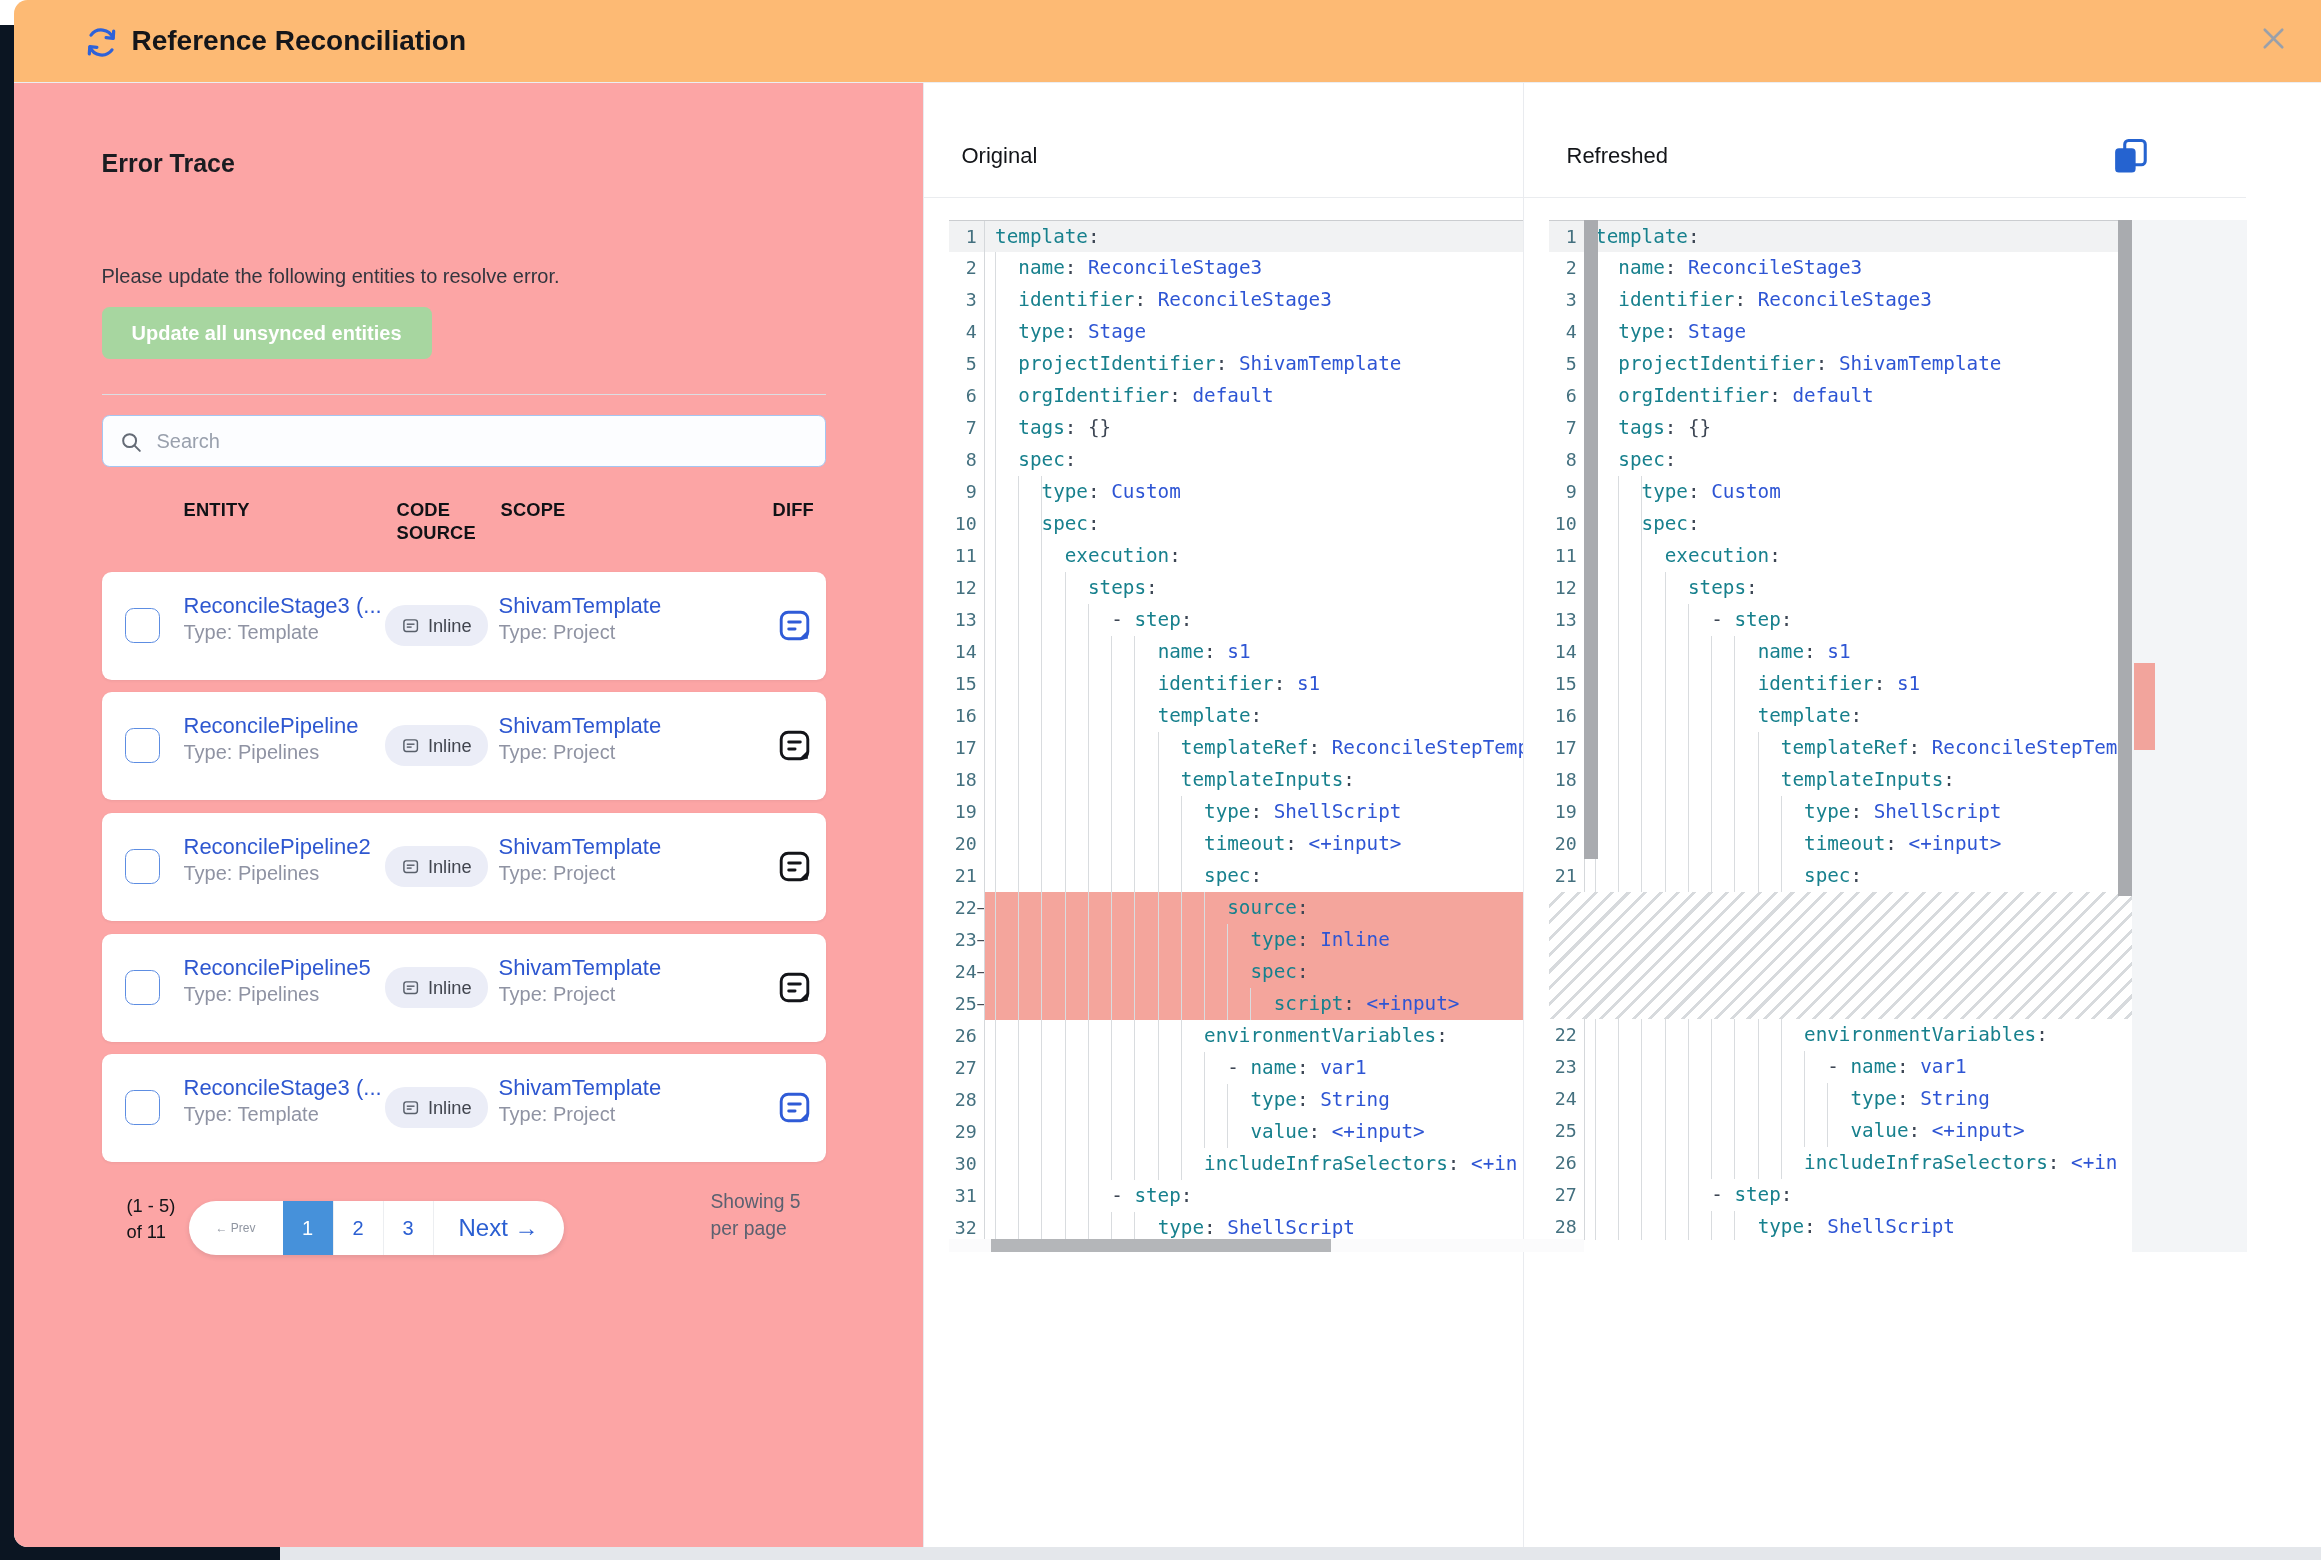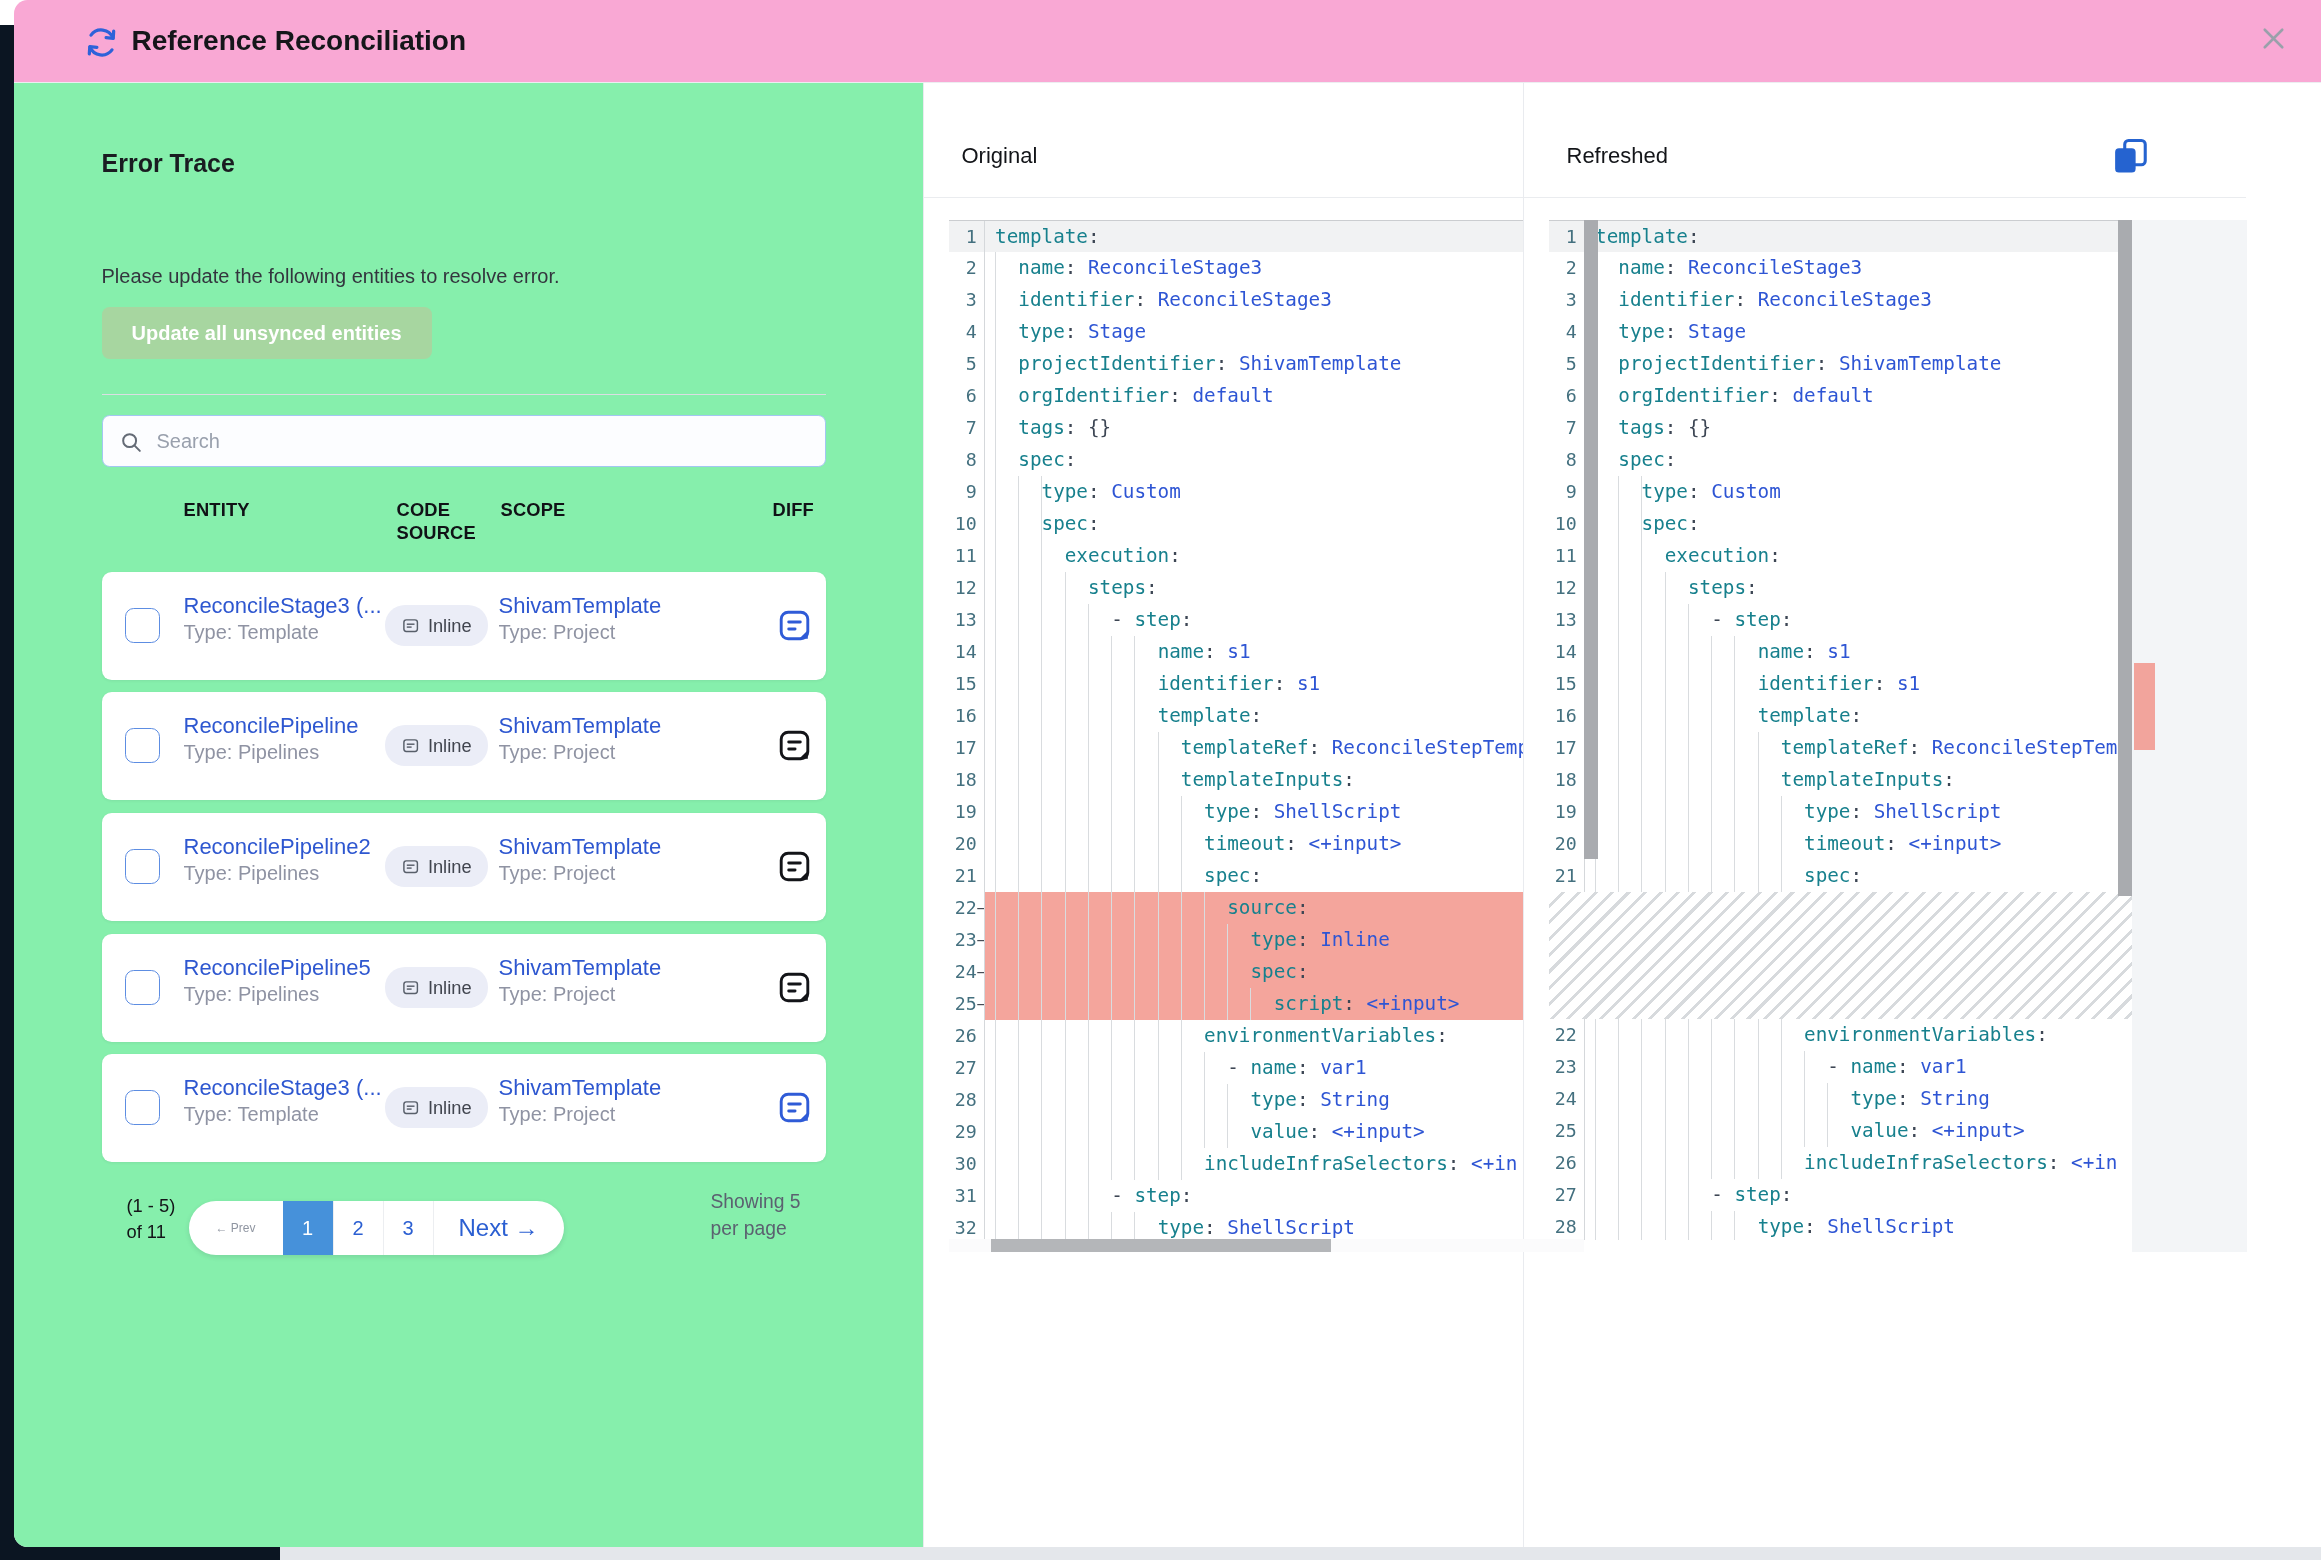--- a/index.html
+++ b/index.html
@@ -9,27 +9,27 @@
   
   .under-top    { position:absolute; left:0; top:0; width:280px; height:25px; background:#ffffff; }
   .under-side   { position:absolute; left:0; top:25px; width:280px; height:1535px; background:#0b1522; }
   .under-light  { position:absolute; left:280px; top:0; right:0; bottom:0; background:#e4e7eb; }
 
   
   .modal { position:absolute; left:13.5px; top:0; width:2308px; height:1547px; background:#ffffff;
            border-radius:13.5px 0 0 13.5px; overflow:hidden; }
 
   
-  .m-header { position:absolute; left:0; top:0; right:0; height:83px; background:#f9a8d4; border-bottom:1px solid #eceef1; }
+  .m-header { position:absolute; left:0; top:0; right:0; height:83px; background:#fdba74; border-bottom:1px solid #eceef1; }
   .sync-ic  { position:absolute; left:69px; top:24px; width:37px; height:37px; }
   .m-title  { position:absolute; left:118px; top:25px; font-size:28px; font-weight:700; color:#15161a; }
   .close-ic { position:absolute; left:2242px; top:21px; width:35px; height:35px; cursor:pointer; }
 
   
-  .left-panel { position:absolute; left:0; top:83px; width:909px; height:1464px; background:#86efac; }
+  .left-panel { position:absolute; left:0; top:83px; width:909px; height:1464px; background:#fca5a5; }
   .et-head  { position:absolute; left:88px; top:66px; font-size:25px; font-weight:700; color:#1a1c21; }
   .et-p1    { position:absolute; left:88px; top:118px; width:676px; font-size:20px; line-height:29px; color:#33353e; }
   .et-p1 b  { font-weight:700; }
   .et-p2    { position:absolute; left:88px; top:182px; width:676px; font-size:20px; color:#33353e; }
   .upd-btn  { position:absolute; left:88px; top:224px; height:52px; padding:0 30px; border:none; border-radius:7.7px;
               background:#a7d6a0; color:#ffffff; font-size:20px; font-weight:700; font-family:inherit; }
   .divider  { position:absolute; left:88px; top:311px; width:724px; height:1px; background:#dbdee3; }
   .search-box { position:absolute; left:88px; top:332px; width:724px; height:52px; background:#fcfdff;
                 border:1.4px solid #a3c6f2; border-radius:7.7px; }
   .search-box svg { position:absolute; left:16.4px; top:13.5px; }

